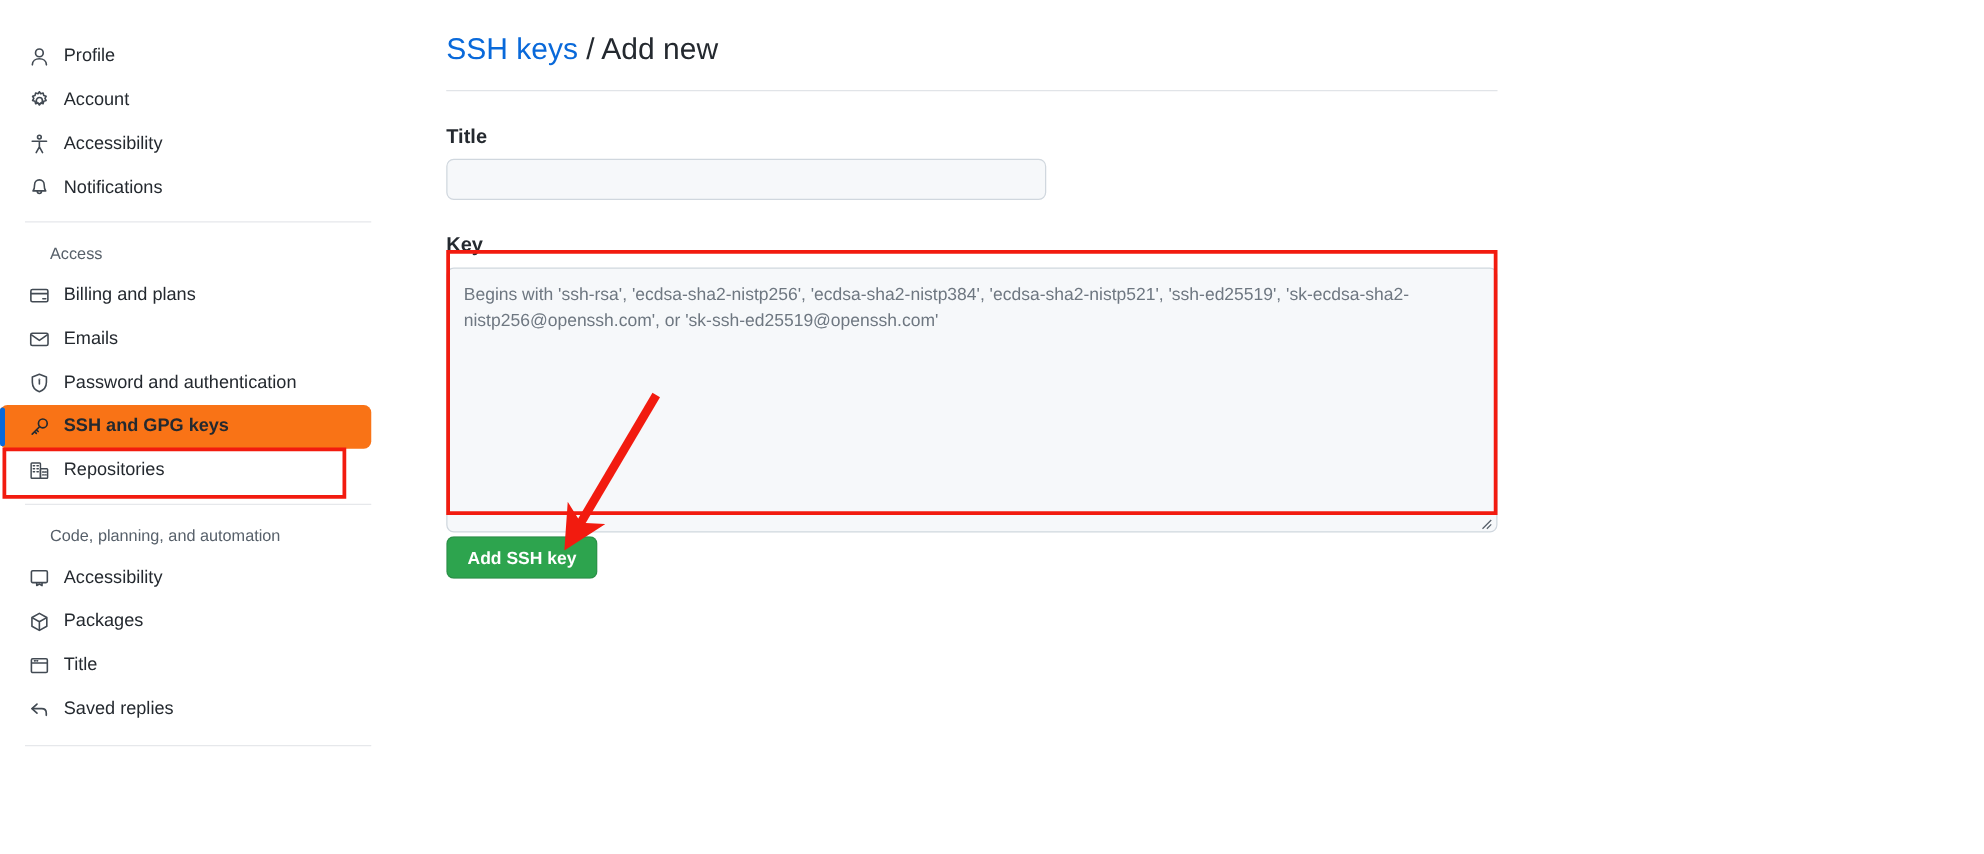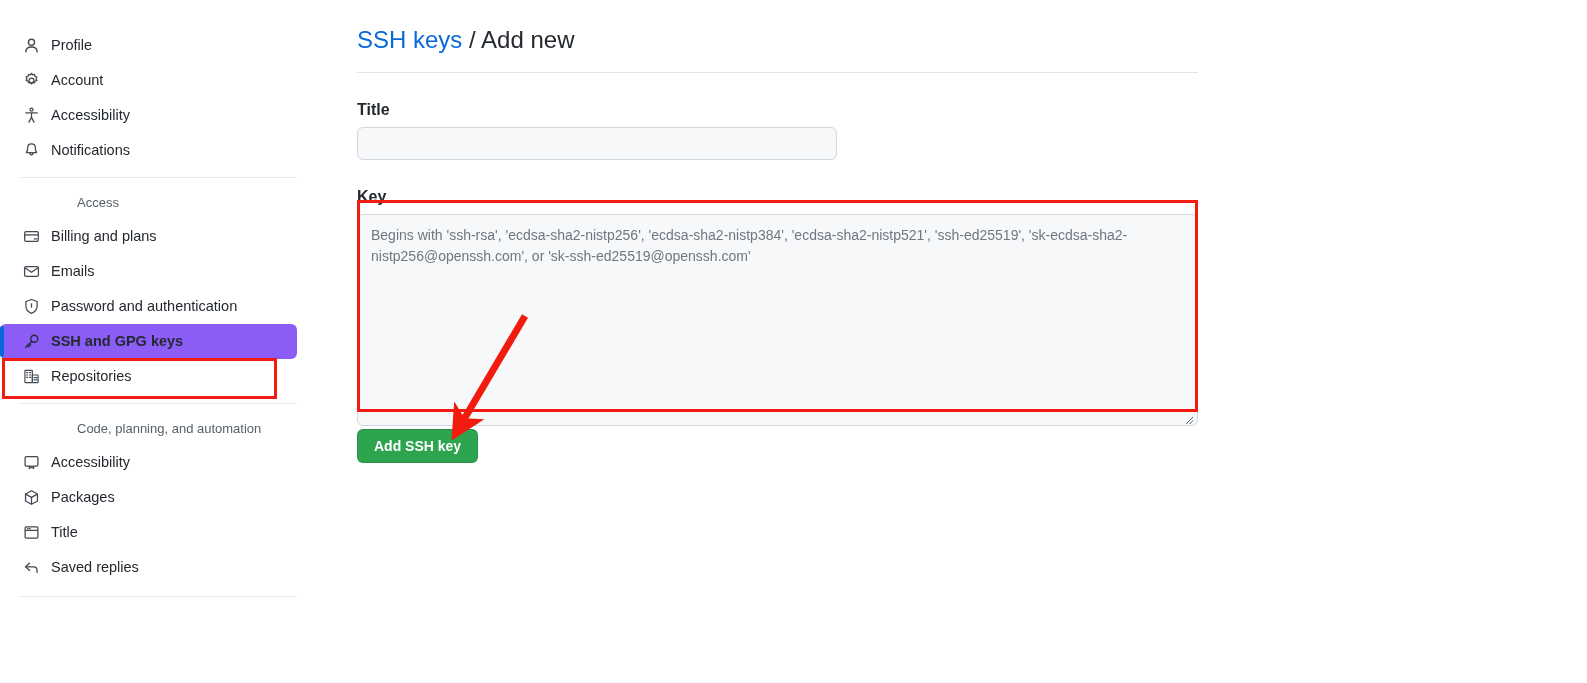--- a/index.html
+++ b/index.html
@@ -39,21 +39,21 @@
     margin-right: 11px;
     display: inline-flex;
     align-items: center;
     justify-content: center;
     flex: 0 0 18px;
     color: #424a53;
   }
   .nav-item .ico svg { display: block; }
   .nav-item .lbl { white-space: nowrap; line-height: 1; }
   .nav-item.active {
-    background: #8b5cf6;
+    background: #f97316;
     font-weight: 600;
     align-items: center;
   }
   .nav-item.active::before {
     content: "";
     position: absolute;
     left: 0; top: 2px;
     width: 4px;
     height: 31px;
     background: #0969da;
@@ -71,21 +71,20 @@
     margin: 0 13px 0 20px;
   }
   .nav-section-title {
     font-size: 13px;
     color: #57606a;
     padding-left: 40px;
     height: 34px;
     display: flex;
     align-items: center;
     font-weight: 400;
-    margin-left: 37px;
   }
 
   
   #main {
     position: absolute;
     left: 357px;
     top: 0;
     width: 841px;
   }
   #page-heading {

